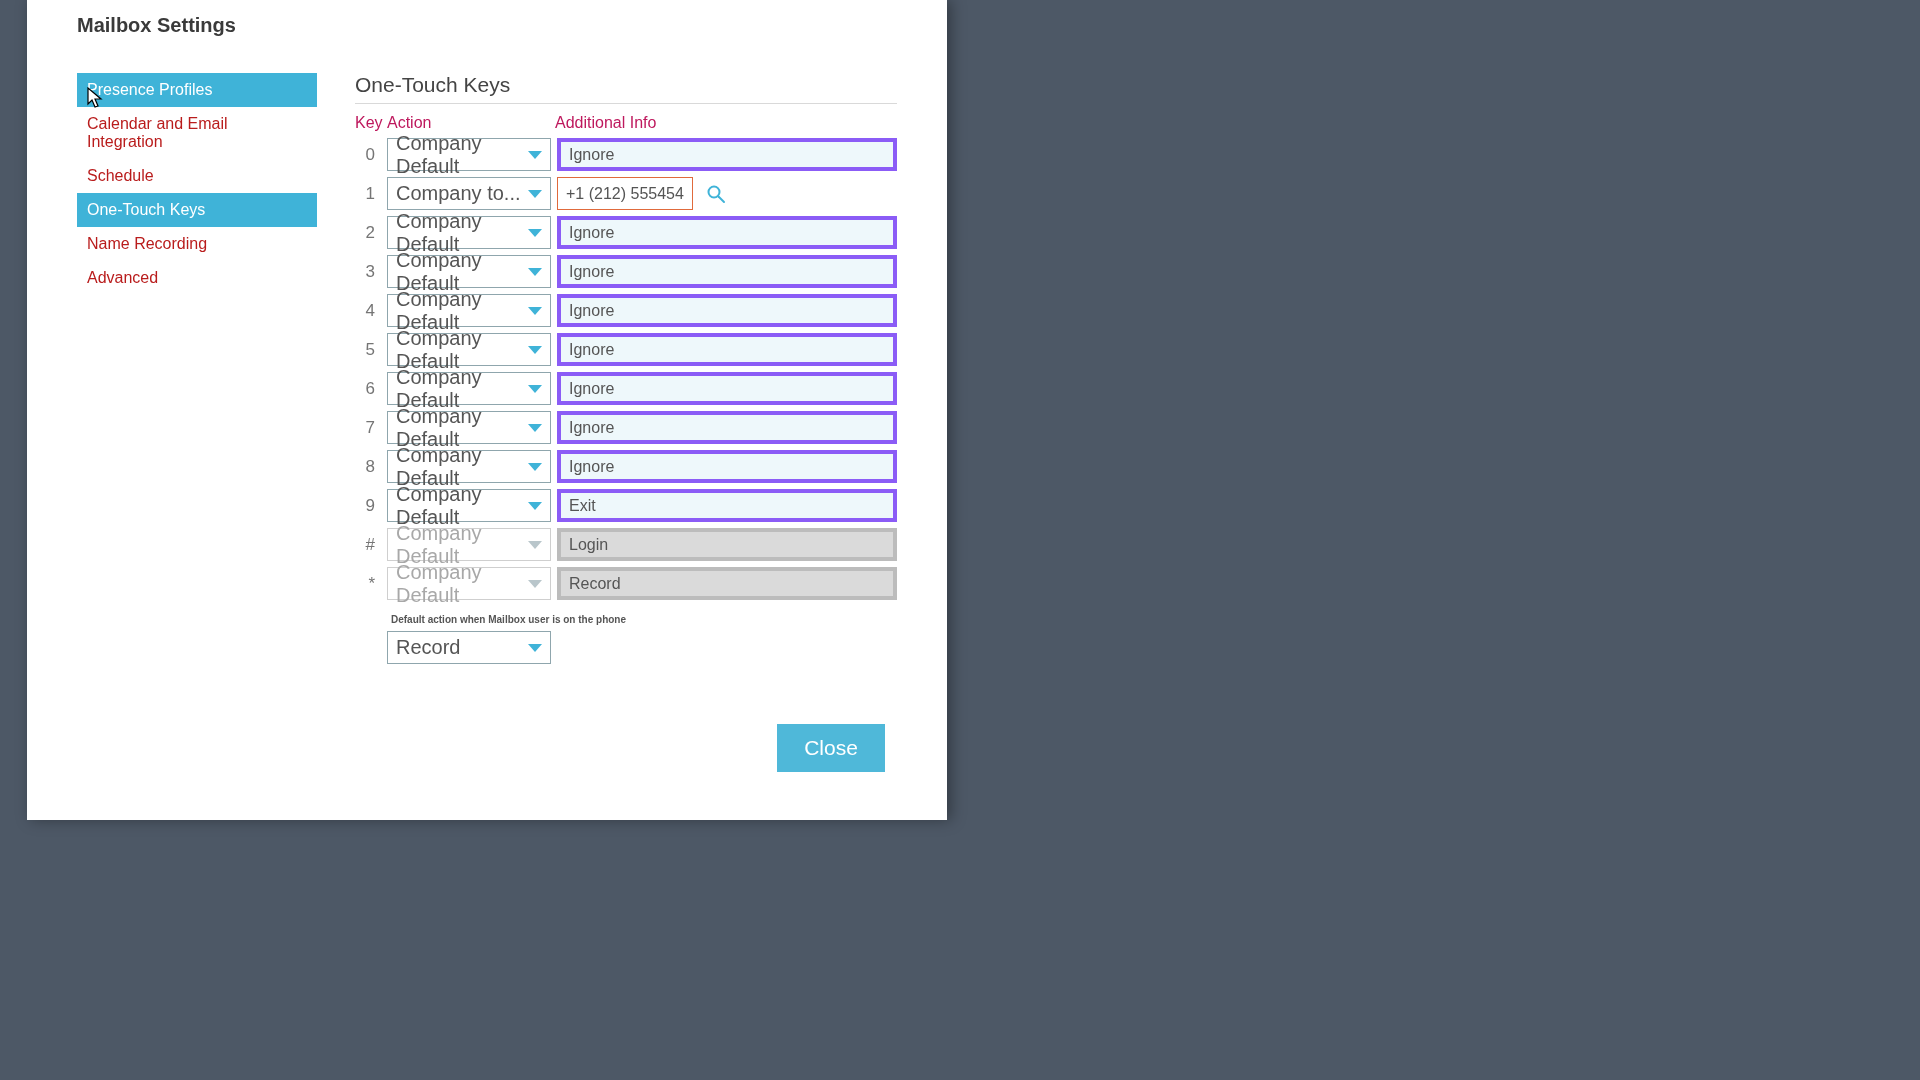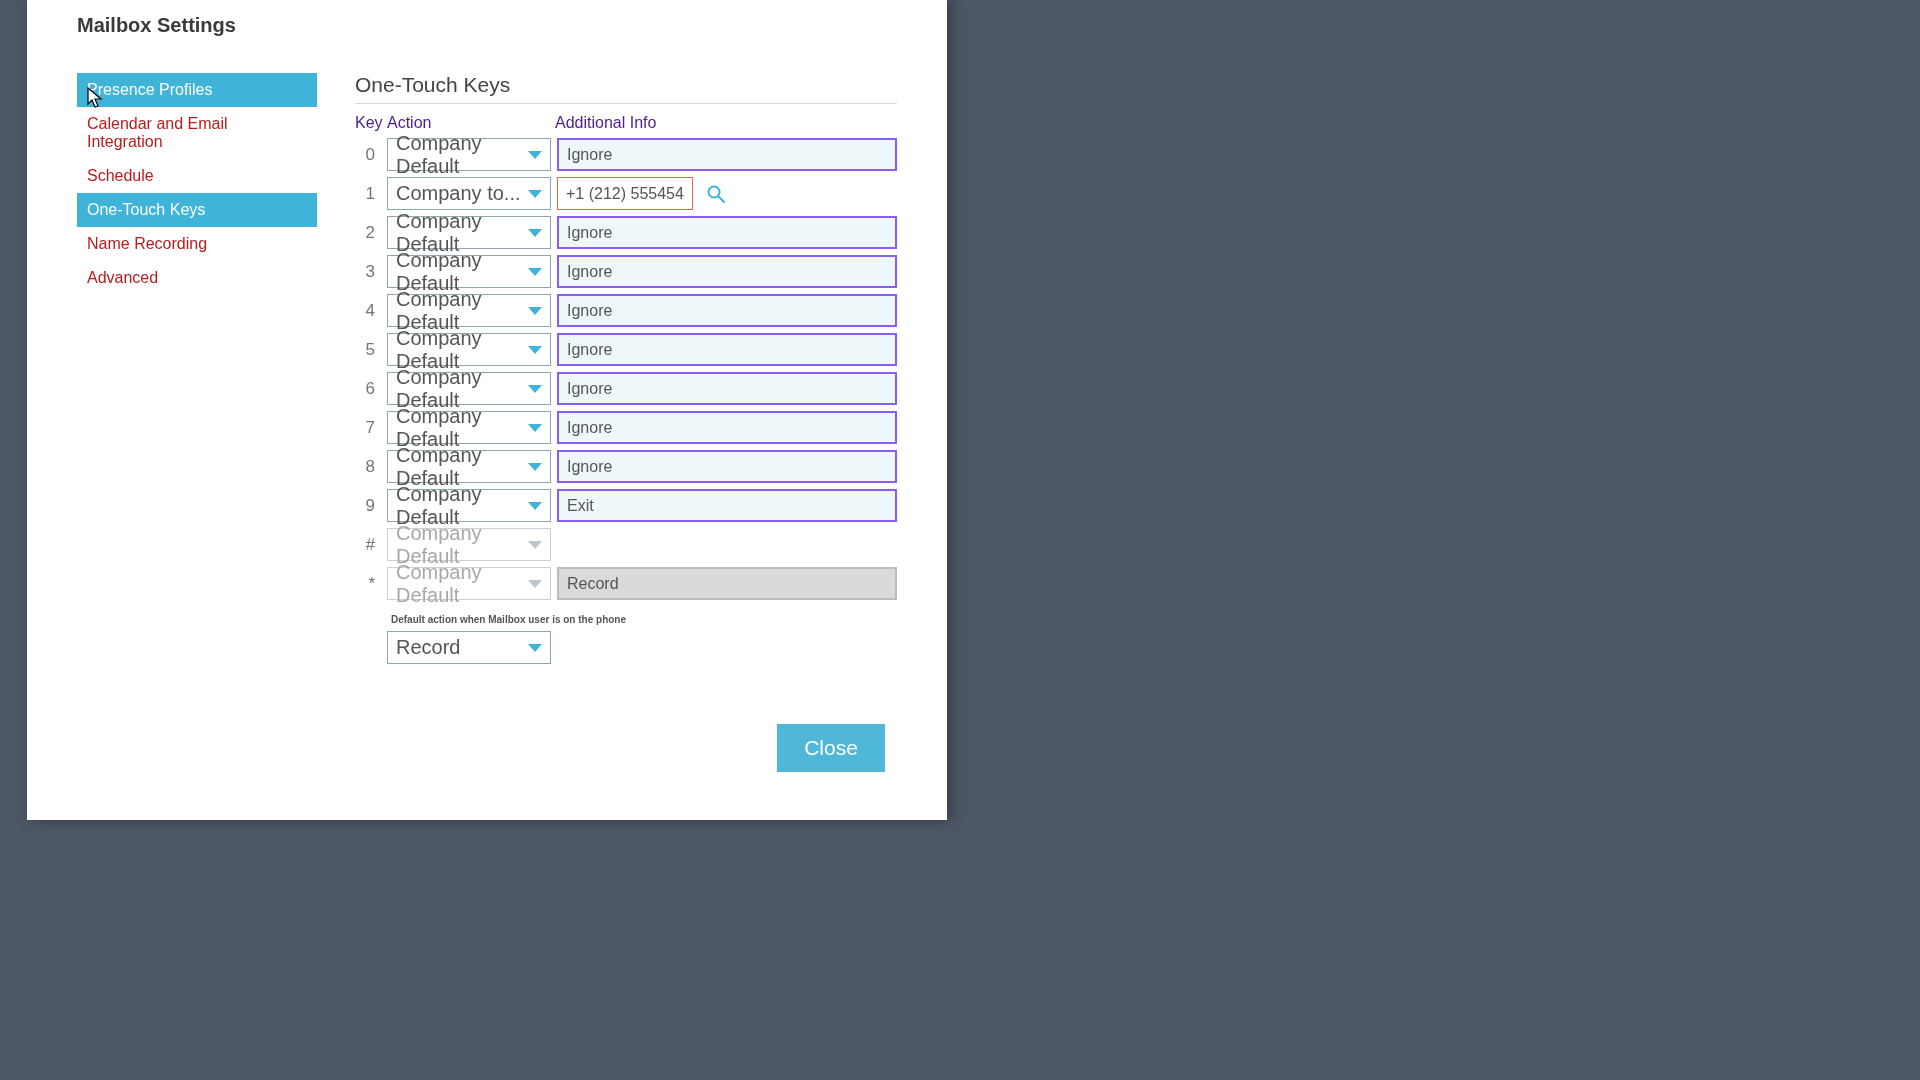--- a/index.html
+++ b/index.html
@@ -71,21 +71,21 @@
       font-size: 21px;
       color: #444;
       border-bottom: 1px solid #d9d9d9;
       padding-bottom: 6px;
       margin-bottom: 10px;
     }
     .col-headers {
       display: flex;
       align-items: center;
       font-size: 16px;
-      color: #4c1d95;
+      color: #be185d;
       margin-bottom: 6px;
     }
     .col-key { width: 32px; }
     .col-action { width: 168px; }
     .col-info { flex: 1; }
     .key-row {
       display: flex;
       align-items: center;
       margin-bottom: 6px;
     }
@@ -123,21 +123,21 @@
       width: 0; height: 0;
       border-left: 7px solid transparent;
       border-right: 7px solid transparent;
       border-top: 8px solid #3fb3d8;
     }
     .dropdown.disabled .caret { border-top-color: #b9c6cb; }
     .info-input {
       flex: 1;
       max-width: 348px;
       height: 33px;
-      border: 2px solid #8b5cf6;
+      border: 4px solid #8b5cf6;
       background: #eef8fb;
       padding: 0 8px;
       font-size: 16px;
       color: #555;
     }
     .info-input.readonly-dark {
       background: #dadada;
       border-color: #bcbcbc;
       color: #555;
     }
@@ -293,20 +293,21 @@
               <span class="caret"></span>
             </div>
             <input class="info-input" type="text" value="Exit" style="">
           </div>
           <div class="key-row">
             <div class="key-label">#</div>
             <div class="dropdown disabled">
               <span>Company Default</span>
               <span class="caret"></span>
             </div>
+            <input class="info-input readonly-dark" type="text" readonly="" value="Login" style="">
           </div>
           <div class="key-row">
             <div class="key-label">*</div>
             <div class="dropdown disabled">
               <span>Company Default</span>
               <span class="caret"></span>
             </div>
             <input class="info-input readonly-dark" type="text" readonly="" value="Record" style="">
           </div>
         </div>

